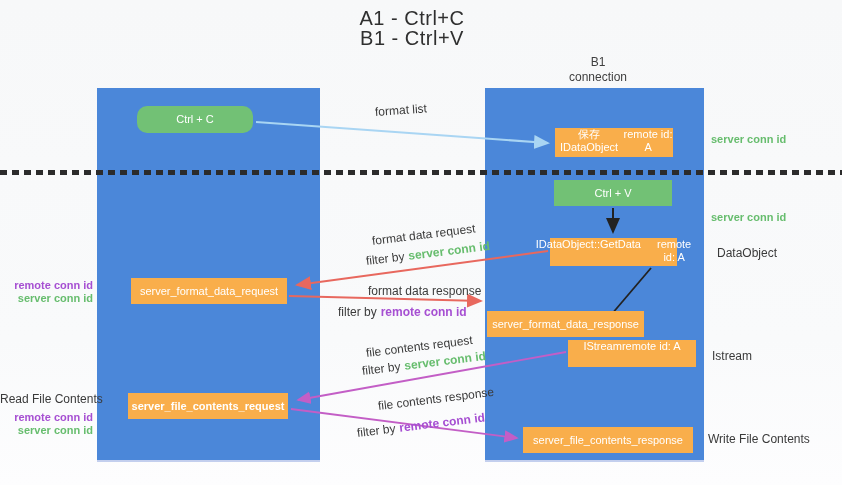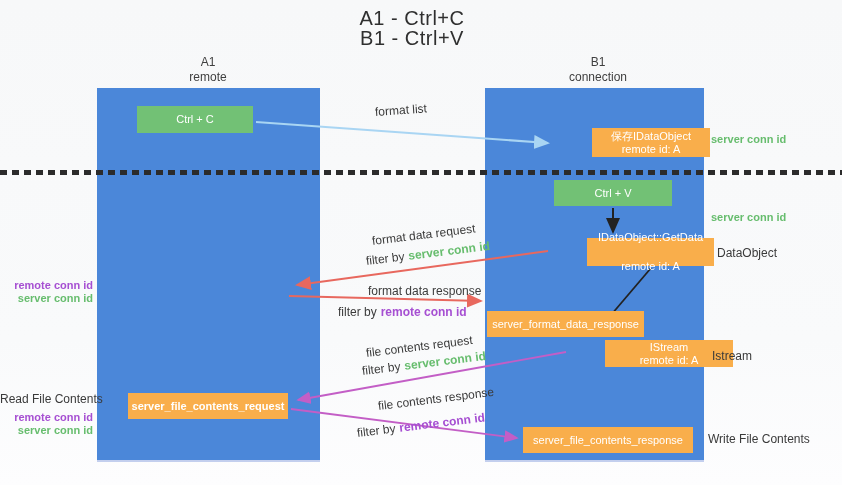--- a/index.html
+++ b/index.html
@@ -22,21 +22,21 @@
   }
   .dashline{
     position:absolute;left:0;top:170px;width:842px;height:5px;
     background:repeating-linear-gradient(90deg,#2b2b2b 0 7px,transparent 7px 12px);
   }
   .node{
     position:absolute;color:#fff;text-align:center;font-size:11px;
   }
   .node.green{background:#72c175;}
   .node.orange{background:#f9ae4b;}
-  .node.two-line{display:flex;flex-direction:column;justify-content:center;line-height:13px;margin-left:37px;}
+  .node.two-line{display:flex;flex-direction:row;justify-content:center;line-height:13px;}
   .side-label{position:absolute;font-size:12px;color:#3a3a3a;white-space:nowrap;}
   .side-label.bold-green{color:#67bd6e;font-weight:bold;font-size:11px;}
   .left-stack{position:absolute;left:0;width:93px;text-align:right;white-space:nowrap;}
   .left-stack div{font-size:11px;font-weight:bold;line-height:13px;}
   .left-stack .purple{color:#a64fd2;}
   .left-stack .green{color:#67bd6e;}
   .flow-label{
     position:absolute;font-size:12px;color:#3b3b3b;white-space:nowrap;
     transform-origin:left center;
   }
@@ -50,24 +50,20 @@
 </head>
 <body>
 
 <div class="canvas">
 
   <div class="title">
     <div>A1 - Ctrl+C</div>
     <div>B1 - Ctrl+V</div>
   </div>
 
-  <div class="col-header" style="left:138px;">
-    <div>A1</div>
-    <div>remote</div>
-  </div>
   <div class="col-header" style="left:528px;">
     <div>B1</div>
     <div>connection</div>
   </div>
 
   <div class="column" style="left:97px;width:223px;"></div>
   <div class="column" style="left:485px;width:219px;"></div>
 
   <div class="dashline"></div>
 
@@ -88,21 +84,22 @@
     </defs>
     <line x1="256" y1="122" x2="548" y2="143" stroke="#a9d5f3" stroke-width="2" marker-end="url(#mBlue)"></line>
     <line x1="613" y1="208" x2="613" y2="232" stroke="#222222" stroke-width="2" marker-end="url(#mBlack)"></line>
     <line x1="651" y1="268" x2="594" y2="335" stroke="#222222" stroke-width="1.8" marker-end="url(#mBlack)"></line>
     <line x1="548" y1="251" x2="297" y2="285" stroke="#e8685e" stroke-width="2" marker-end="url(#mRed)"></line>
     <line x1="289" y1="296" x2="481" y2="301" stroke="#e8685e" stroke-width="2" marker-end="url(#mRed)"></line>
     <line x1="566" y1="352" x2="298" y2="400" stroke="#c35ec6" stroke-width="1.8" marker-end="url(#mMag)"></line>
     <line x1="291" y1="409" x2="517" y2="438" stroke="#c35ec6" stroke-width="1.8" marker-end="url(#mMag)"></line>
   </svg>
 
-  <div class="node green" style="left:137px;top:106px;width:116px;height:27px;line-height:27px;">Ctrl + C</div>
+  <div class="node green" style="left:137px;top:106px;width:116px;height:27px;line-height:27px;border-radius:10px;">Ctrl + C</div>
+  <div class="node orange" style="left:131px;top:278px;width:156px;height:26px;line-height:26px;">server_format_data_request</div>
   <div class="node orange" style="left:128px;top:393px;width:160px;height:26px;line-height:26px;font-weight:bold;">server_file_contents_request</div>
 
   <div class="node orange two-line" style="left:555px;top:128px;width:118px;height:29px;">
     <div>保存IDataObject</div>
     <div>remote id: A</div>
   </div>
   <div class="node green" style="left:554px;top:180px;width:118px;height:26px;line-height:26px;">Ctrl + V</div>
   <div class="node orange two-line" style="left:550px;top:238px;width:127px;height:28px;gap:16px;">
     <div>IDataObject::GetData</div>
     <div>remote id: A</div>

